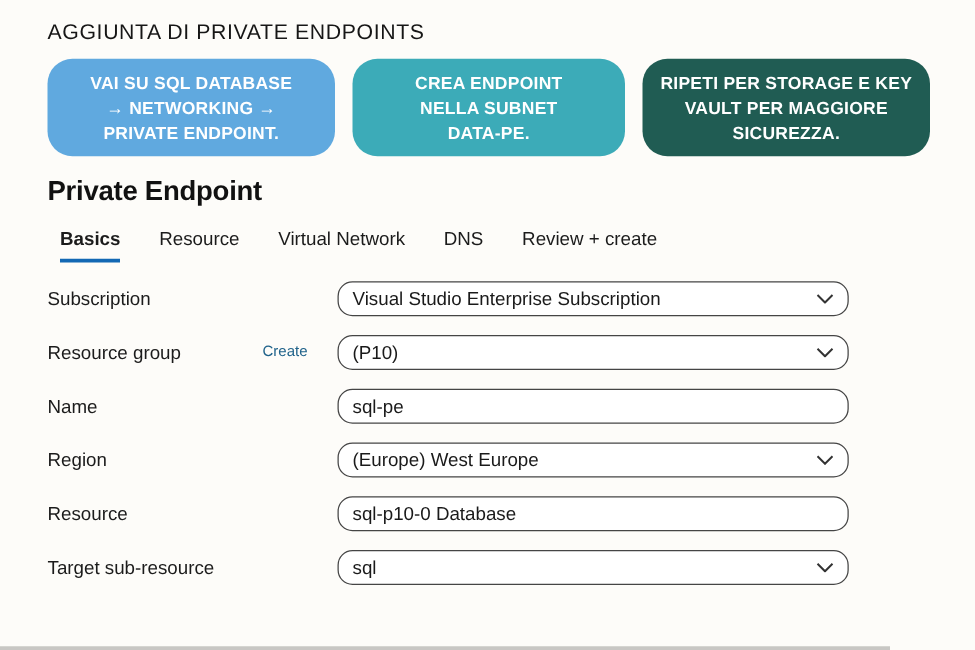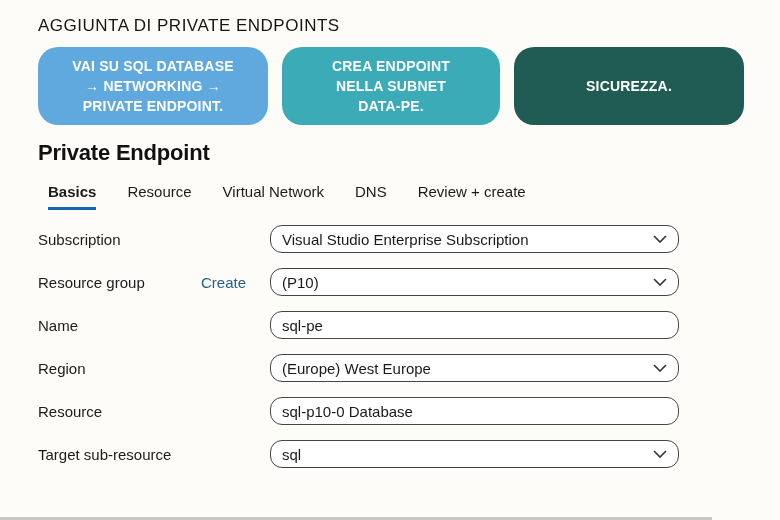--- a/index.html
+++ b/index.html
@@ -82,21 +82,21 @@
   }
   .label-cell {
     flex:0 0 232px;
     display:flex;
     justify-content:space-between;
     font-size:15px;
     padding-right:24px;
   }
   .create-link {
     color:#1f628a;
-    font-size:15px;
+    font-size:12px;
     text-decoration:none;
     cursor:pointer;
   }
   .control {
     flex:1;
     height:28px;
     border:1px solid #454545;
     border-radius:12px;
     background:#ffffff;
     display:flex;
@@ -127,20 +127,22 @@
       <div>VAI SU SQL DATABASE</div>
       <div>→ NETWORKING →</div>
       <div>PRIVATE ENDPOINT.</div>
     </div>
     <div class="callout c2" style="background-color: rgb(60, 171, 184);">
       <div><span>CREA END</span><span class="xbold">POINT</span></div>
       <div>NELLA SUBNET</div>
       <div>DATA-PE.</div>
     </div>
     <div class="callout c3" style="background-color: rgb(32, 92, 83);">
+      <div>RIPETI PER STORAGE E KEY</div>
+      <div>VAULT PER MAGGIORE</div>
       <div>SICUREZZA.</div>
     </div>
   </div>
 
   <h1 class="page-title">Private Endpoint</h1>
 
   <div class="tabs">
     <div class="tab active">Basics</div>
     <div class="tab">Resource</div>
     <div class="tab">Virtual Network</div>

